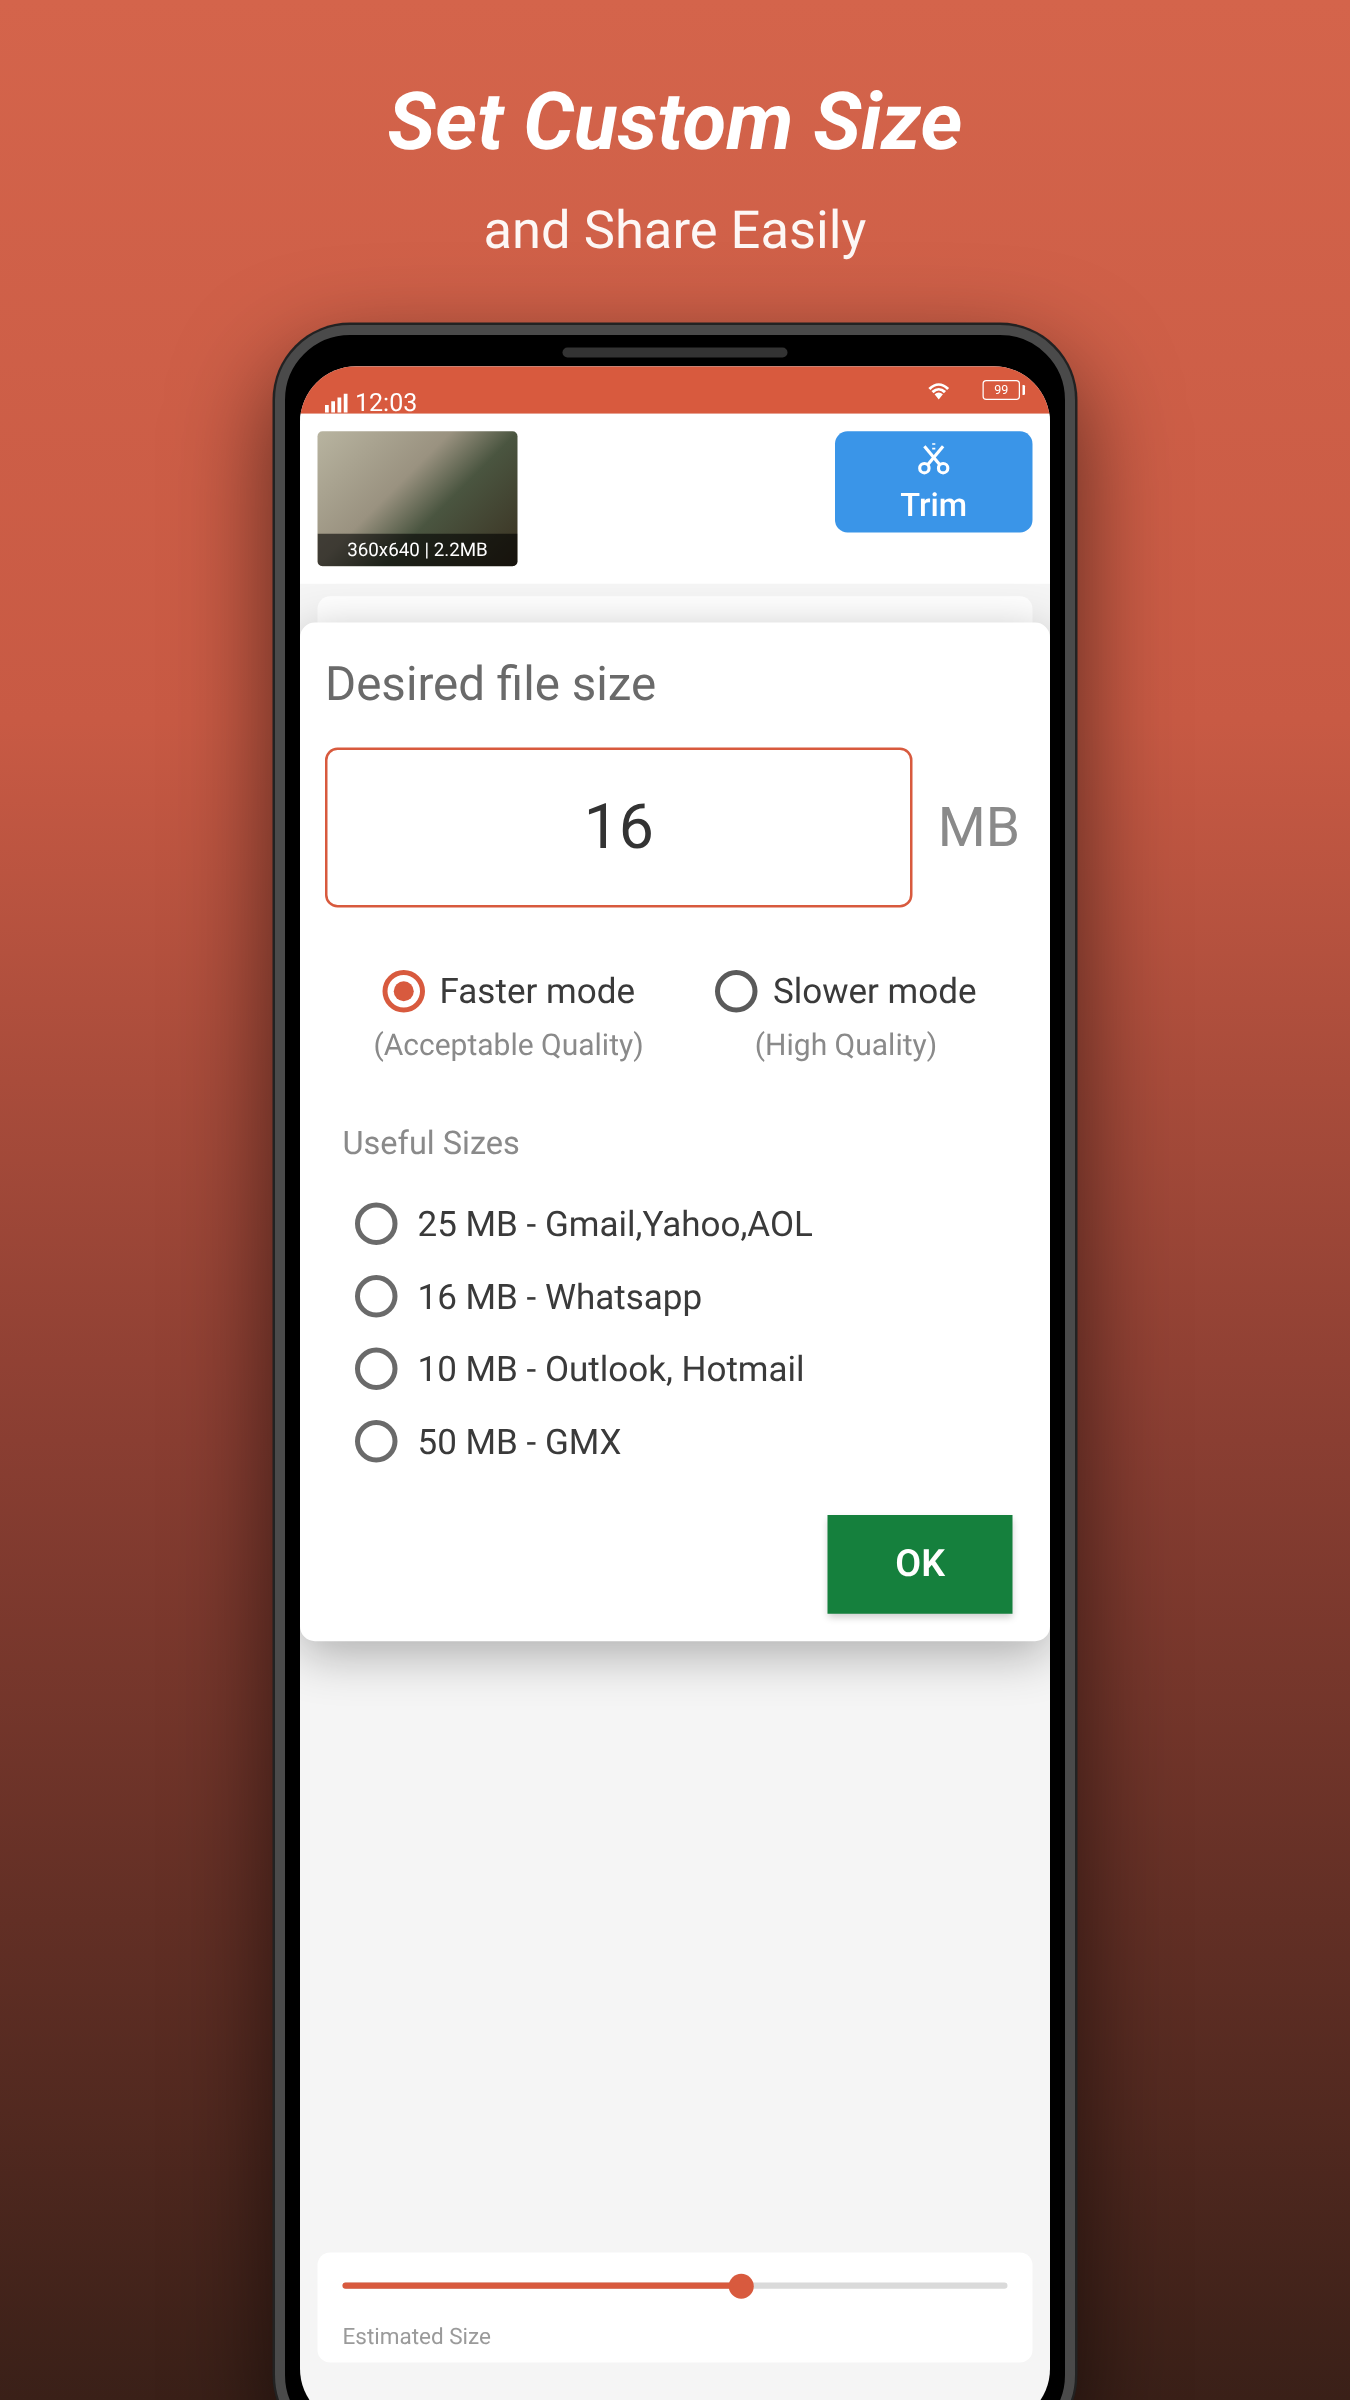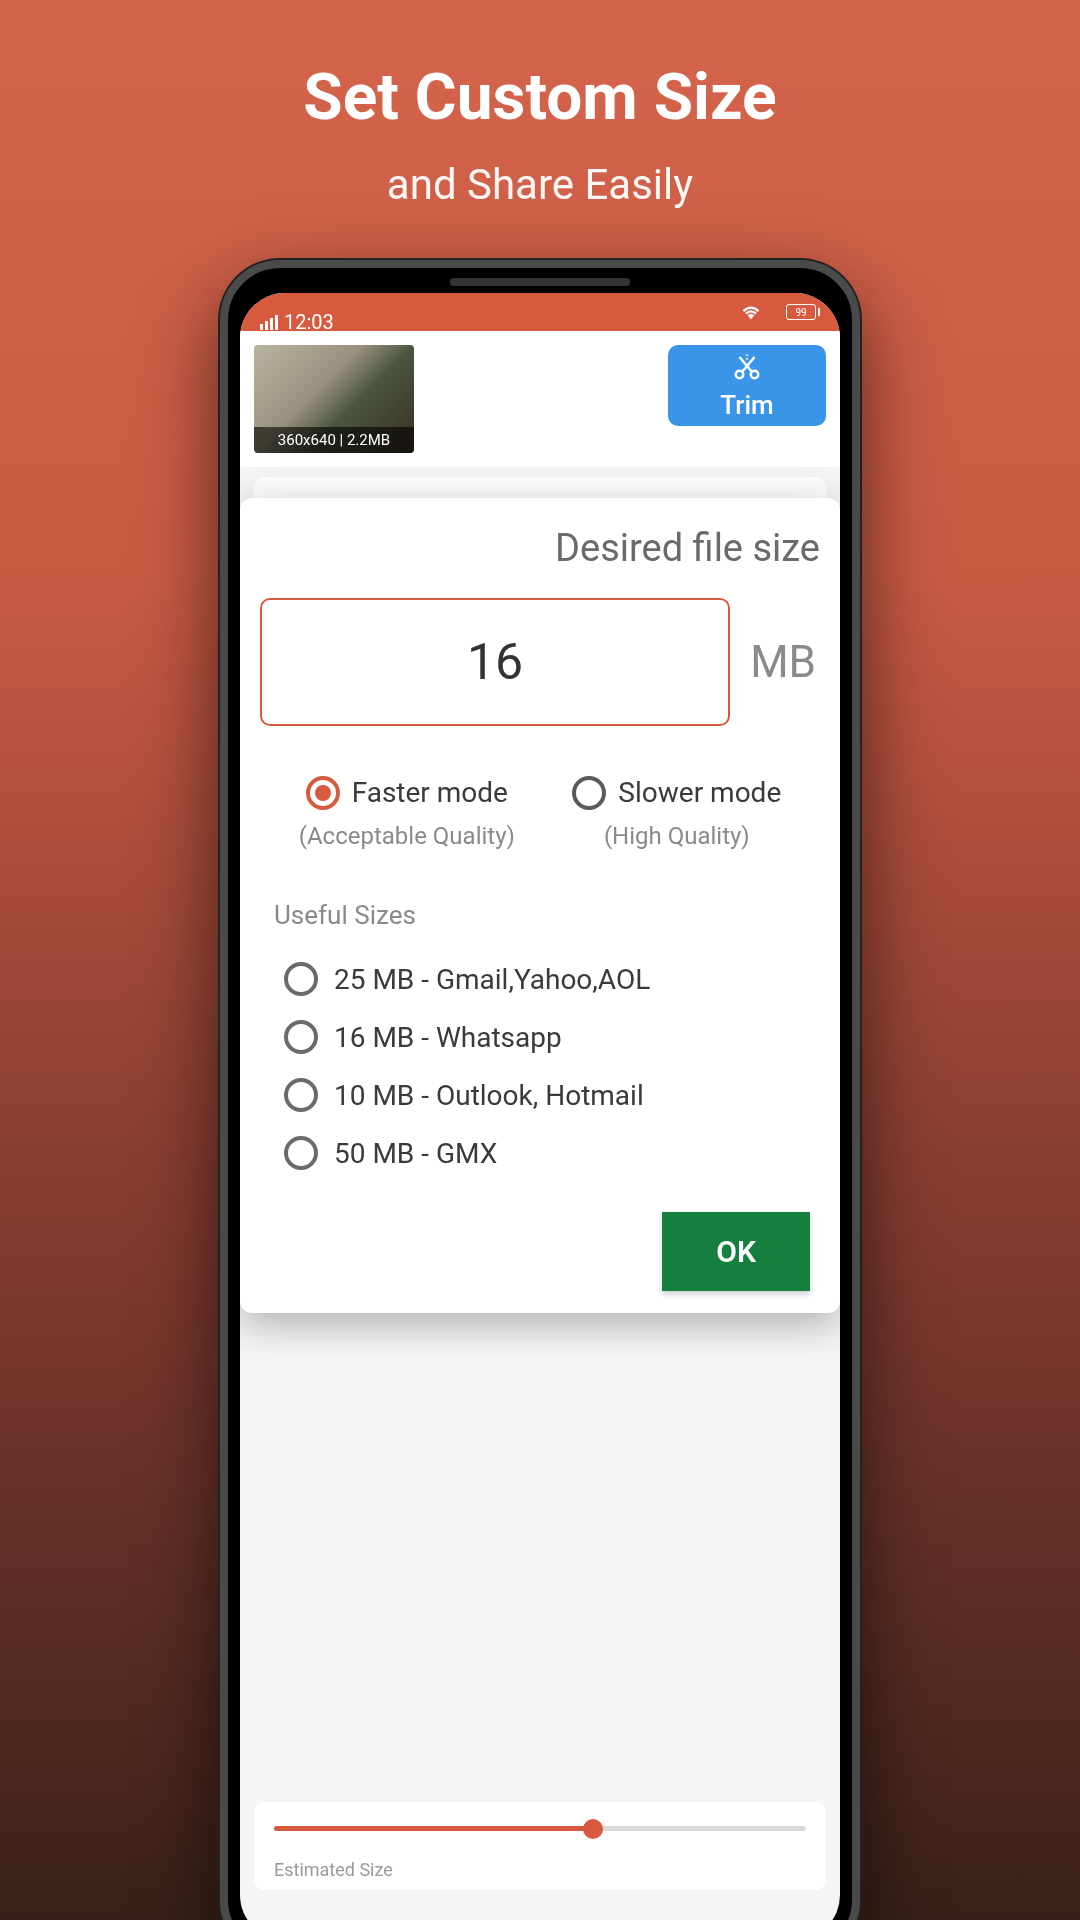--- a/index.html
+++ b/index.html
@@ -10,20 +10,21 @@
     font-family: -apple-system, BlinkMacSystemFont, 'Segoe UI', Roboto, sans-serif;
     overflow: hidden;
     position: relative;
   }
   .promo-title {
     text-align: center;
     color: #fff;
     font-size: 64px;
     font-weight: 700;
     margin-top: 60px;
+    font-style: italic;
   }
   .promo-subtitle {
     text-align: center;
     color: rgba(255,255,255,0.95);
     font-size: 42px;
     font-weight: 400;
     margin-top: 25px;
   }
   .phone-frame {
     position: absolute;
@@ -129,21 +130,21 @@
     top: 205px;
     left: 0;
     right: 0;
     background: #fff;
     border-radius: 12px;
     box-shadow: 0 10px 40px rgba(0,0,0,0.3);
     padding: 28px 20px 22px;
     z-index: 10;
   }
   .dialog-title {
-    text-align: right;
+    text-align: left;
     font-size: 38px;
     color: #6a6a6a;
     font-weight: 400;
     margin-bottom: 28px;
   }
   .size-row {
     display: flex;
     align-items: center;
     gap: 20px;
     margin-bottom: 50px;

